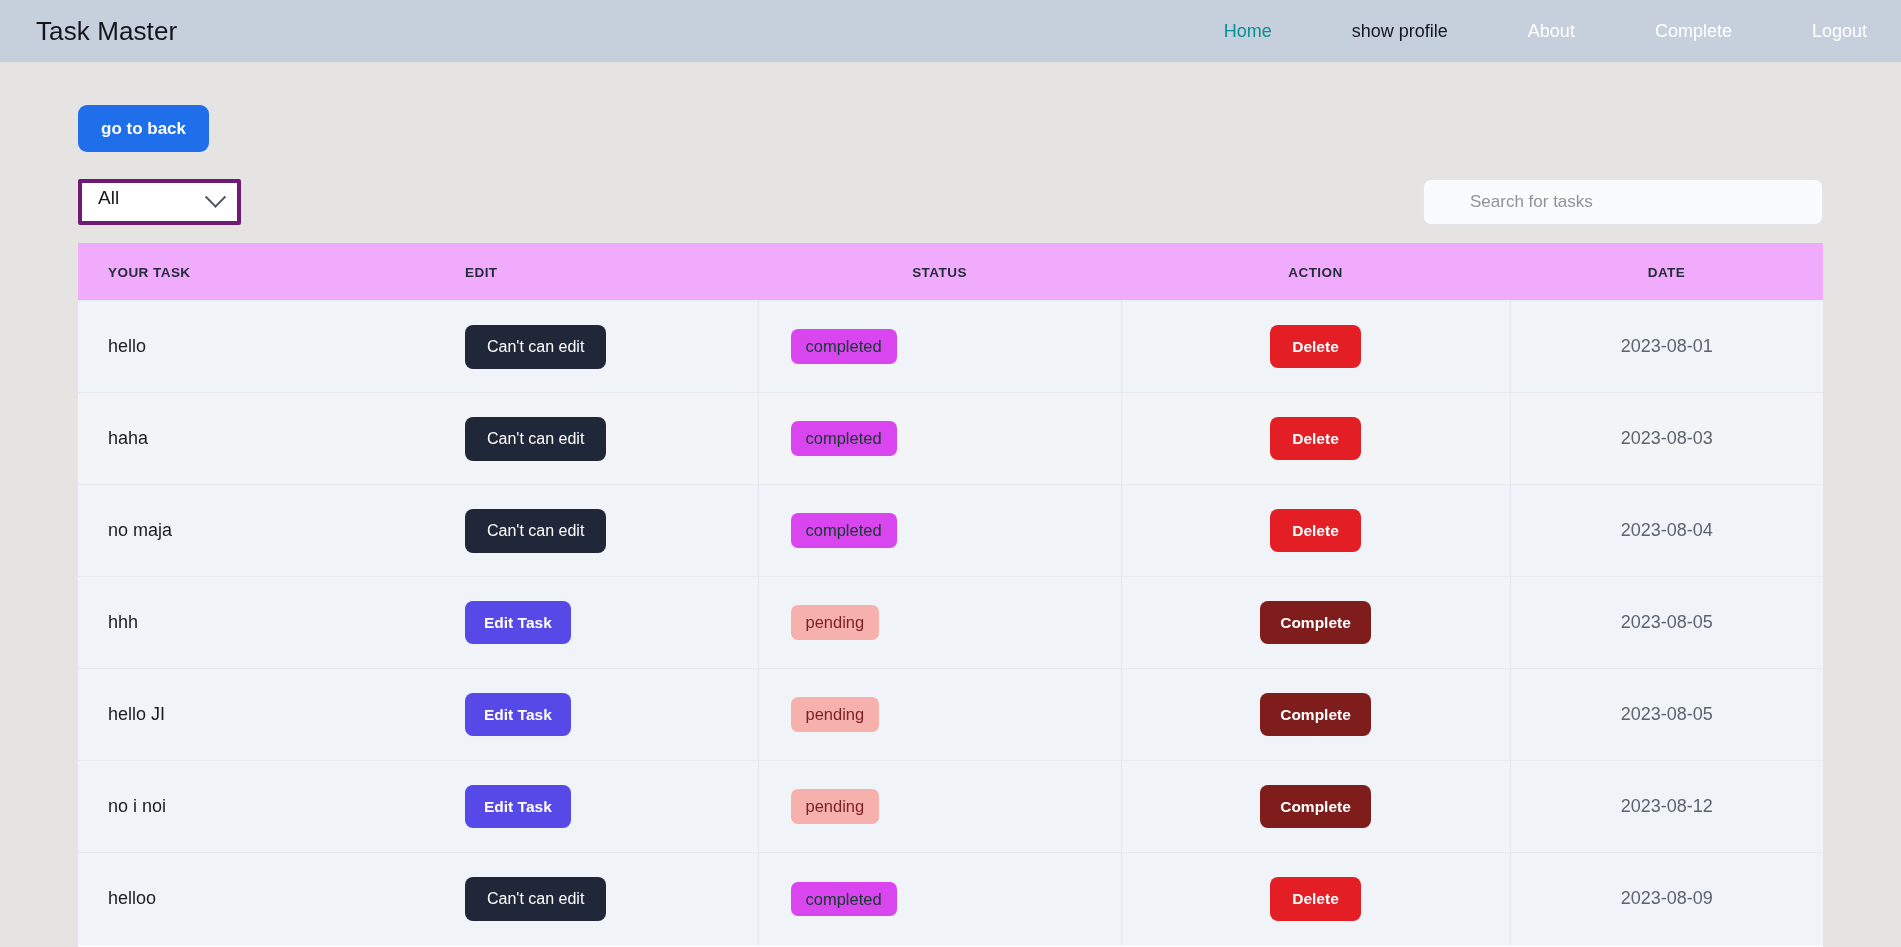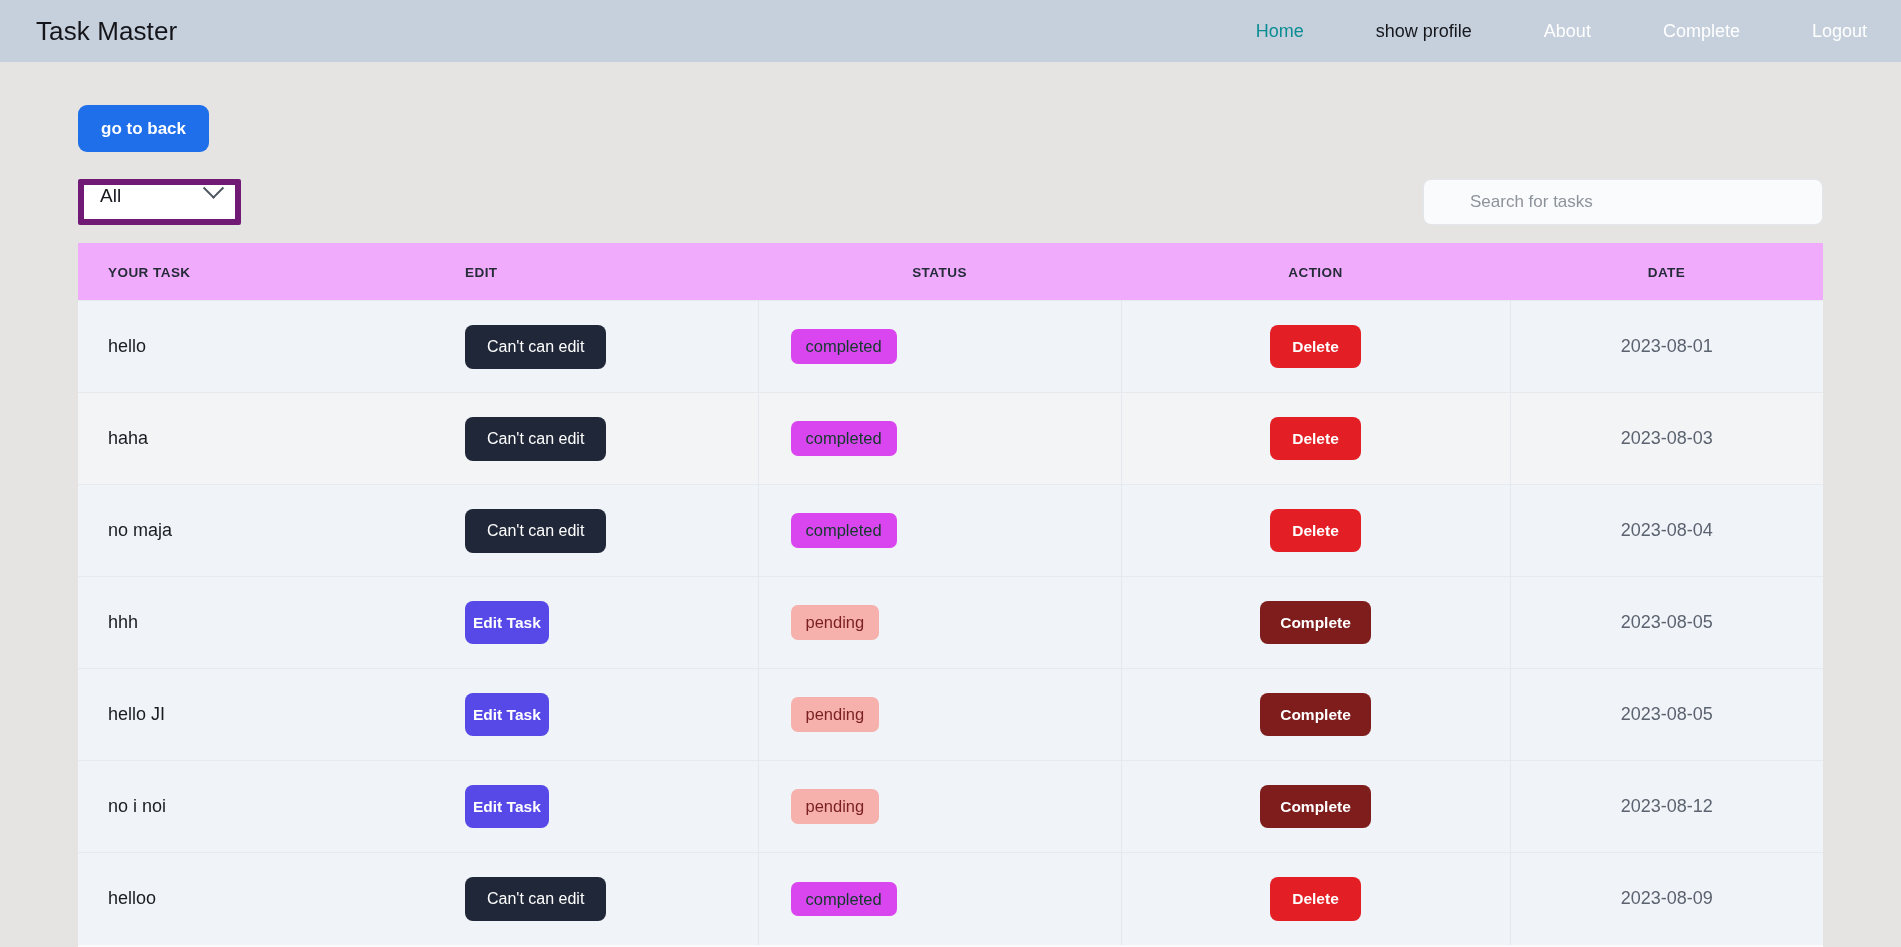--- a/index.html
+++ b/index.html
@@ -24,21 +24,21 @@
   .brand {
     font-size: 26px;
     color: #14151a;
     font-weight: 400;
     letter-spacing: 0.1px;
     white-space: nowrap;
   }
   .nav-links {
     display: flex;
     align-items: flex-end;
-    gap: 8px;
+    gap: 16px;
   }
   .nav-link {
     font-size: 18px;
     padding: 0 32px;
     text-decoration: none;
     white-space: nowrap;
     cursor: pointer;
     line-height: 62px;
   }
   .nav-link.active   { color: #0a8d93; }
@@ -71,24 +71,24 @@
     margin-top: 27px;
     display: flex;
     align-items: center;
     justify-content: space-between;
   }
 
   .filter-select {
     width: 163px;
     height: 46px;
     background: #ffffff;
-    border: 6px solid #701a75;
+    border: 4px solid #701a75;
     border-radius: 2px;
     display: flex;
-    align-items: flex-start;
+    align-items: flex-end;
     justify-content: space-between;
     padding: 0 14px 12px 16px;
     font-size: 19px;
     color: #16181d;
     cursor: pointer;
   }
   .chev {
     width: 15px; height: 15px;
     border-right: 2.4px solid #4e5560;
     border-bottom: 2.4px solid #4e5560;
@@ -186,21 +186,21 @@
     line-height: 1;
   }
   .btn-cantedit {
     background: #1f2738;
     padding: 14px 22px;
     font-weight: 400;
     font-size: 16px;
   }
   .btn-edit {
     background: #5649e8;
-    padding: 14px 8px;
+    padding: 14px 19px;
   }
   .btn-delete {
     background: #e31e24;
     padding: 14px 22px;
   }
   .btn-complete {
     background: #7f1d1d;
     padding: 14px 20px;
   }
 

